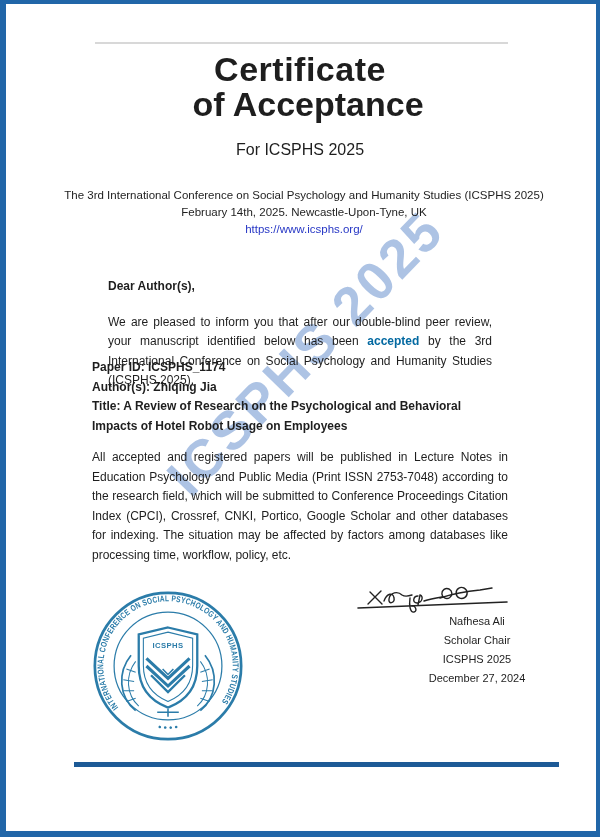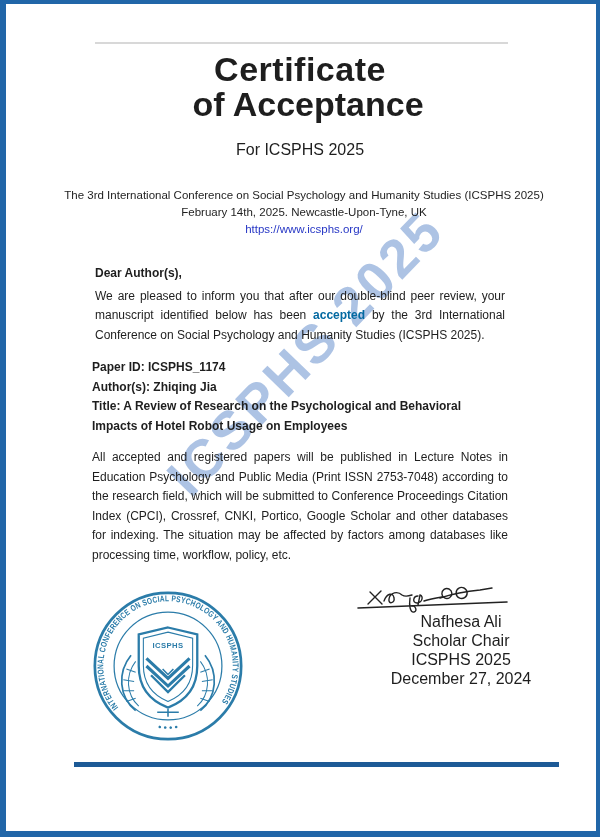--- a/index.html
+++ b/index.html
@@ -22,37 +22,37 @@
     background:#d8d8d8;
   }
   .title-block{position:absolute;top:50px;left:0;right:0;text-align:center;}
   .title-main{font-size:34px;font-weight:700;line-height:38px;margin:0;letter-spacing:.5px;}
   .title-sub{font-size:34px;font-weight:700;line-height:28px;margin:2px 0 0 16px;}
   .for-line{position:absolute;top:141px;left:0;right:0;text-align:center;font-size:16px;}
   .conf-block{position:absolute;top:187px;left:8px;right:0;text-align:center;font-size:11.5px;line-height:17px;}
   .conf-link{color:#2737c5;cursor:pointer;}
   .body-block{position:absolute;left:92px;width:416px;font-size:12px;line-height:19.6px;text-align:justify;}
   .letter{top:261px;}
-  .letter p{margin:3px;}
+  .letter p{margin:16px;}
   .salutation{font-weight:700;text-align:left;}
   .accepted{color:#0369a1;font-weight:700;}
   .paper-block{top:358px;font-weight:700;}
   .paper-block div{text-align:left;}
   .paper-title{text-align:left;}
   .publication{top:448px;}
   .watermark{
     position:absolute;top:322px;left:105px;width:400px;height:62px;
     text-align:center;font-size:54px;font-weight:700;letter-spacing:3px;
     color:rgba(106,146,205,0.55);
     transform:rotate(-46deg);
     white-space:nowrap;pointer-events:none;
   }
   .seal{position:absolute;left:91px;top:589px;width:154px;height:154px;}
   .sig-scrawl{position:absolute;left:352px;top:574px;width:164px;height:44px;}
-  .sig-block{position:absolute;left:365px;top:612px;width:192px;text-align:center;font-size:16px;line-height:19px;}
+  .sig-block{position:absolute;left:381px;top:612px;width:192px;text-align:center;font-size:11px;line-height:19px;}
   .sig-block div{white-space:nowrap;}
   .accent-bar{position:absolute;top:762px;left:74px;width:485px;height:5px;background:#1d5a96;}
 </style>
 </head>
 <body>
 
 <div class="watermark">ICSPHS 2025</div>
 
 <div class="frame"></div>
 <div class="rule-top"></div>

